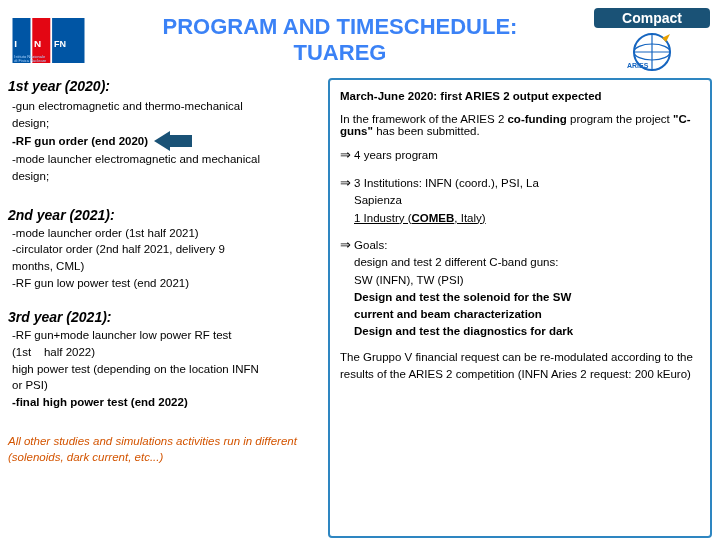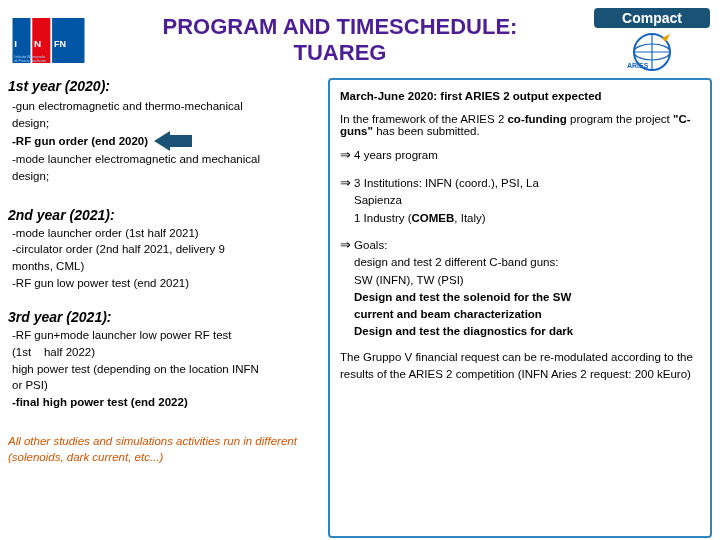--- a/index.html
+++ b/index.html
@@ -41,21 +41,21 @@
     }
 
     .header-title {
       text-align: center;
       flex: 1;
     }
 
     .header-title h1 {
       font-size: 22px;
       font-weight: bold;
-      color: #4c1d95;
+      color: #3b82f6;
       line-height: 1.2;
     }
 
     .header-right {
       display: flex;
       flex-direction: column;
       align-items: center;
       gap: 4px;
       width: 120px;
     }
@@ -271,21 +271,21 @@
 
       <div class="right-item">
         <span class="right-arrow">⇒</span>
         <span>4 years program</span>
       </div>
 
       <div class="right-item">
         <span class="right-arrow">⇒</span>
         <span> 3  Institutions:  INFN (coord.),  PSI,  La</span><br>
         <span style="padding-left:14px;">Sapienza</span><br>
-        <span style="padding-left:14px;">1 Industry (<strong>COMEB</strong>, Italy)</span>
+        <span style="padding-left:14px;text-decoration:underline;">1 Industry (<strong>COMEB</strong>, Italy)</span>
       </div>
 
       <div class="right-item goals-list">
         <div>
           <span class="right-arrow">⇒</span>
           <span>Goals:</span>
         </div>
         <div style="padding-left:14px;">
           <div>design and test 2 different C-band guns:</div>
           <div>SW (INFN), TW (PSI)</div>

